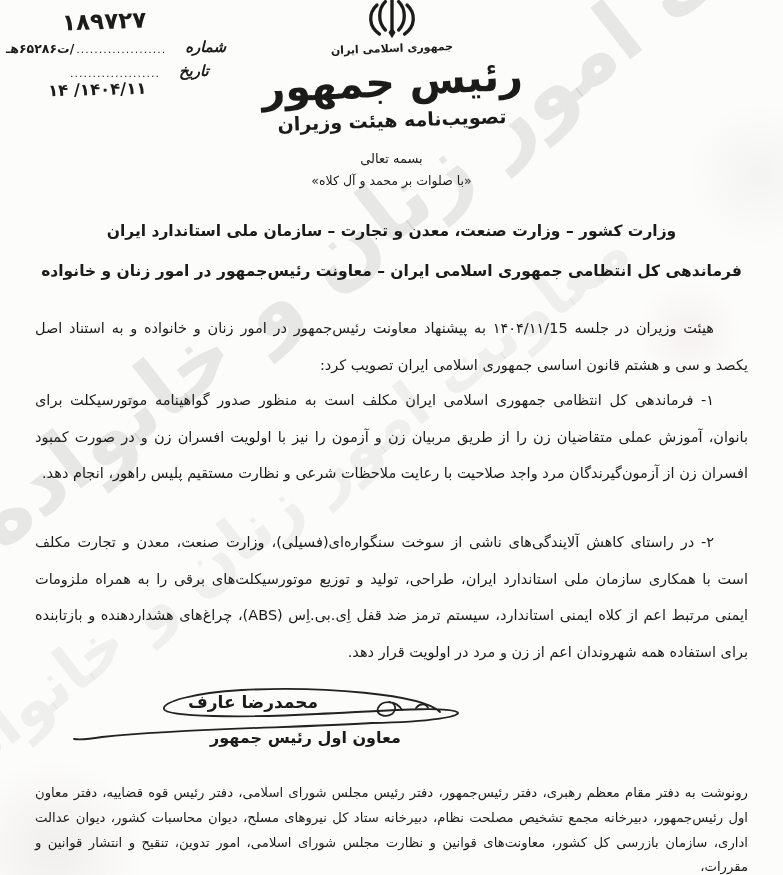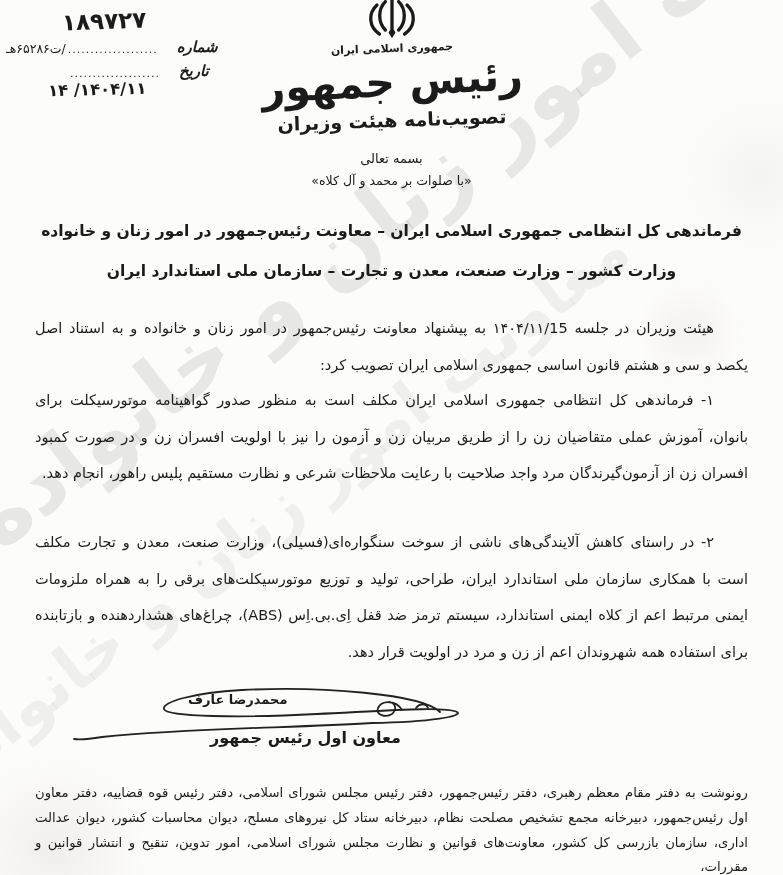--- a/index.html
+++ b/index.html
@@ -28,21 +28,21 @@
   .num-block{position:absolute;top:8px;left:6px;width:244px;z-index:2;font-size:12.5px;}
   .hand-number{
     position:absolute;top:0;left:56px;font-size:23px;font-weight:bold;
     letter-spacing:7px;transform:rotate(-2deg);white-space:nowrap;
   }
   .num-row{position:absolute;display:flex;direction:rtl;align-items:flex-end;white-space:nowrap;}
   .row-shomare{top:30px;left:0;}
   .row-tarikh{top:54px;left:62px;}
   .num-row .lbl{font-size:15px;font-style:italic;font-weight:bold;padding-right:4px;margin-left:17px;}
   .num-row .dots{letter-spacing:1px;color:#222;font-size:11px;padding:0 2px;}
-  .num-row .sfx{font-size:12.5px;font-weight:normal;}
+  .num-row .sfx{font-size:12.5px;font-weight:bold;}
   .hand-date{
     position:absolute;top:72px;left:42px;font-size:16.5px;font-weight:bold;
     letter-spacing:2px;transform:rotate(-1.5deg);white-space:nowrap;
   }
   
   .center-head{position:absolute;top:0;left:50%;transform:translateX(-50%);
     text-align:center;z-index:2;width:340px;}
   .emblem{margin-top:-12px;}
   .country{font-size:11px;font-weight:bold;margin-top:-4px;transform:rotate(-2deg);}
   .office{font-size:41px;font-weight:bold;line-height:46px;margin-top:4px;
@@ -55,21 +55,21 @@
   .addressees{position:absolute;top:211px;right:35px;width:713px;text-align:center;
     font-weight:bold;font-size:15.5px;line-height:40px;z-index:2;}
   
   .bodypar{position:absolute;right:35px;width:713px;font-size:14.5px;line-height:36.6px;
     text-align:justify;text-align-last:right;text-indent:34px;z-index:2;margin:0;}
   .p-intro{top:310px;}
   .p-item1{top:382px;margin-left:20px;}
   .p-item2{top:524px;}
   
   .sig-block{position:absolute;top:688px;left:120px;width:300px;z-index:2;}
-  .sig-name{position:absolute;top:4px;left:68px;font-size:13px;font-weight:bold;white-space:nowrap;}
+  .sig-name{position:absolute;top:4px;left:68px;font-size:17px;font-weight:bold;white-space:nowrap;}
   .sig-title{position:absolute;top:40px;left:90px;font-size:16px;font-weight:bold;white-space:nowrap;}
   .sig-swoosh{position:absolute;top:-6px;left:-48px;}
   
   .cc{position:absolute;top:781px;right:35px;width:713px;font-size:13.2px;line-height:24.8px;
     text-align:justify;text-align-last:right;z-index:2;margin:0;}
   .cc .cc-label{font-weight:normal;}
 </style>
 </head>
 <body>
 
@@ -108,22 +108,22 @@
     </div>
     <div class="country">جمهوری اسلامی ایران</div>
     <div class="office">رئیس جمهور</div>
     <div class="doctype">تصویب‌نامه هیئت وزیران</div>
   </div>
 
   <div class="besmeh">بسمه تعالی</div>
   <div class="salawat">«با صلوات بر محمد و آل کلاه»</div>
 
   <div class="addressees">
+    <div>وزارت کشور – وزارت صنعت، معدن و تجارت – سازمان ملی استاندارد ایران</div>
     <div>فرماندهی کل انتظامی جمهوری اسلامی ایران – معاونت رئیس‌جمهور در امور زنان و خانواده</div>
-    <div>وزارت کشور – وزارت صنعت، معدن و تجارت – سازمان ملی استاندارد ایران</div>
   </div>
 
   <p class="bodypar p-intro">هیئت وزیران در جلسه ۱۴۰۴/۱۱/15 به پیشنهاد معاونت رئیس‌جمهور در امور زنان و خانواده و به استناد اصل یکصد و سی و هشتم قانون اساسی جمهوری اسلامی ایران تصویب کرد:</p>
   <p class="bodypar p-item1">۱- فرماندهی کل انتظامی جمهوری اسلامی ایران مکلف است به منظور صدور گواهینامه موتورسیکلت برای بانوان، آموزش عملی متقاضیان زن را از طریق مربیان زن و آزمون را نیز با اولویت افسران زن و در صورت کمبود افسران زن از آزمون‌گیرندگان مرد واجد صلاحیت با رعایت ملاحظات شرعی و نظارت مستقیم پلیس راهور، انجام دهد.</p>
   <p class="bodypar p-item2">۲- در راستای کاهش آلایندگی‌های ناشی از سوخت سنگواره‌ای(فسیلی)، وزارت صنعت، معدن و تجارت مکلف است با همکاری سازمان ملی استاندارد ایران، طراحی، تولید و توزیع موتورسیکلت‌های برقی را به همراه ملزومات ایمنی مرتبط اعم از کلاه ایمنی استاندارد، سیستم ترمز ضد قفل اِی.بی.اِس (ABS)، چراغ‌های هشداردهنده و بازتابنده برای استفاده همه شهروندان اعم از زن و مرد در اولویت قرار دهد.</p>
 
   <div class="sig-block">
     <svg class="sig-swoosh" width="400" height="70" viewBox="0 0 400 70" aria-hidden="true">
       <g fill="none" stroke="#222" stroke-width="1.8" stroke-linecap="round">
         <path d="M368 30 C350 12 250 4 170 8 C120 11 90 20 92 27 C94 35 170 36 245 32 C310 29 372 24 385 30 C392 34 360 40 300 41"></path>

